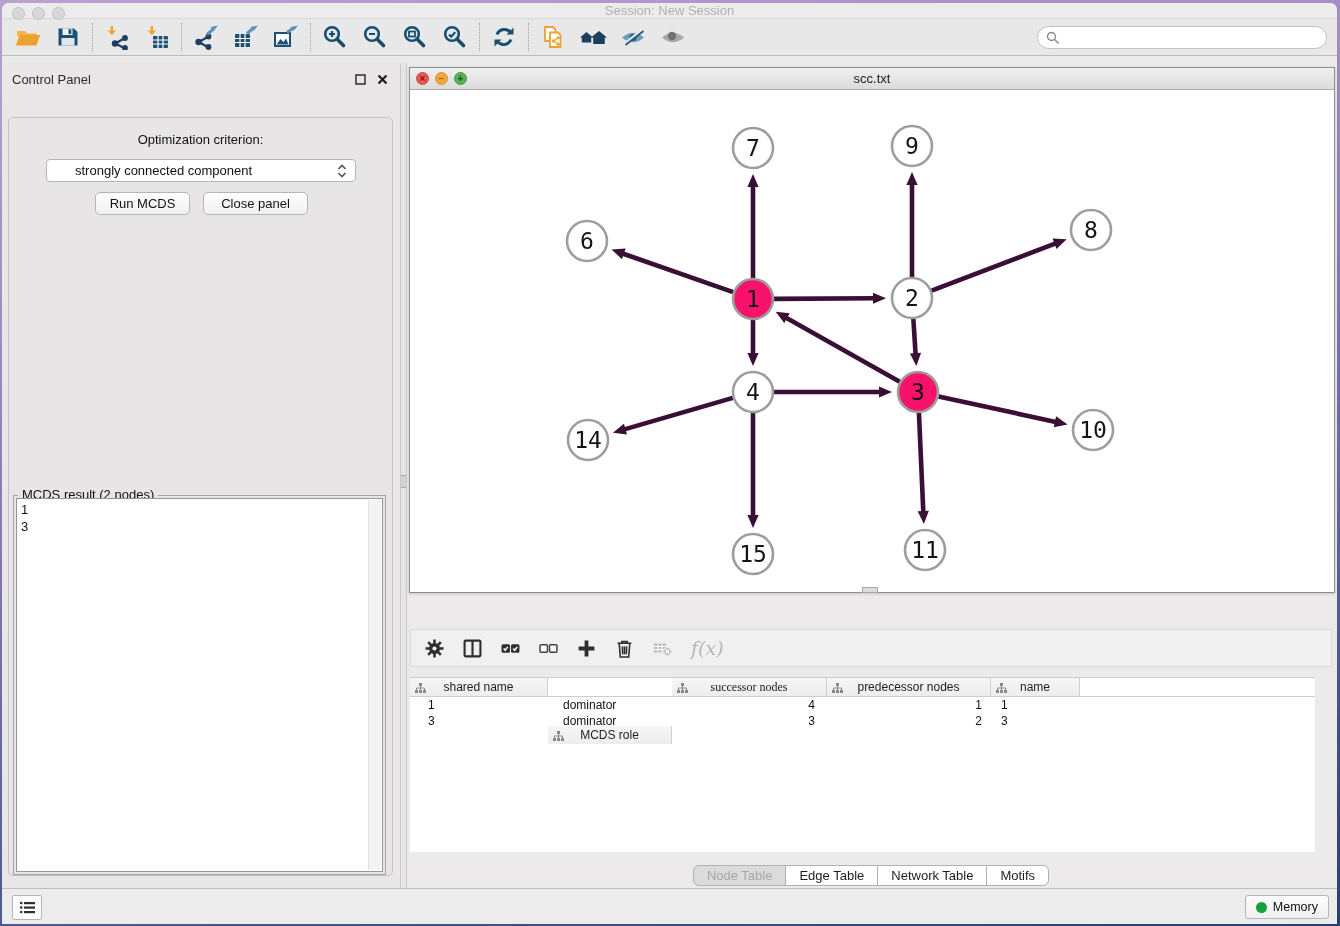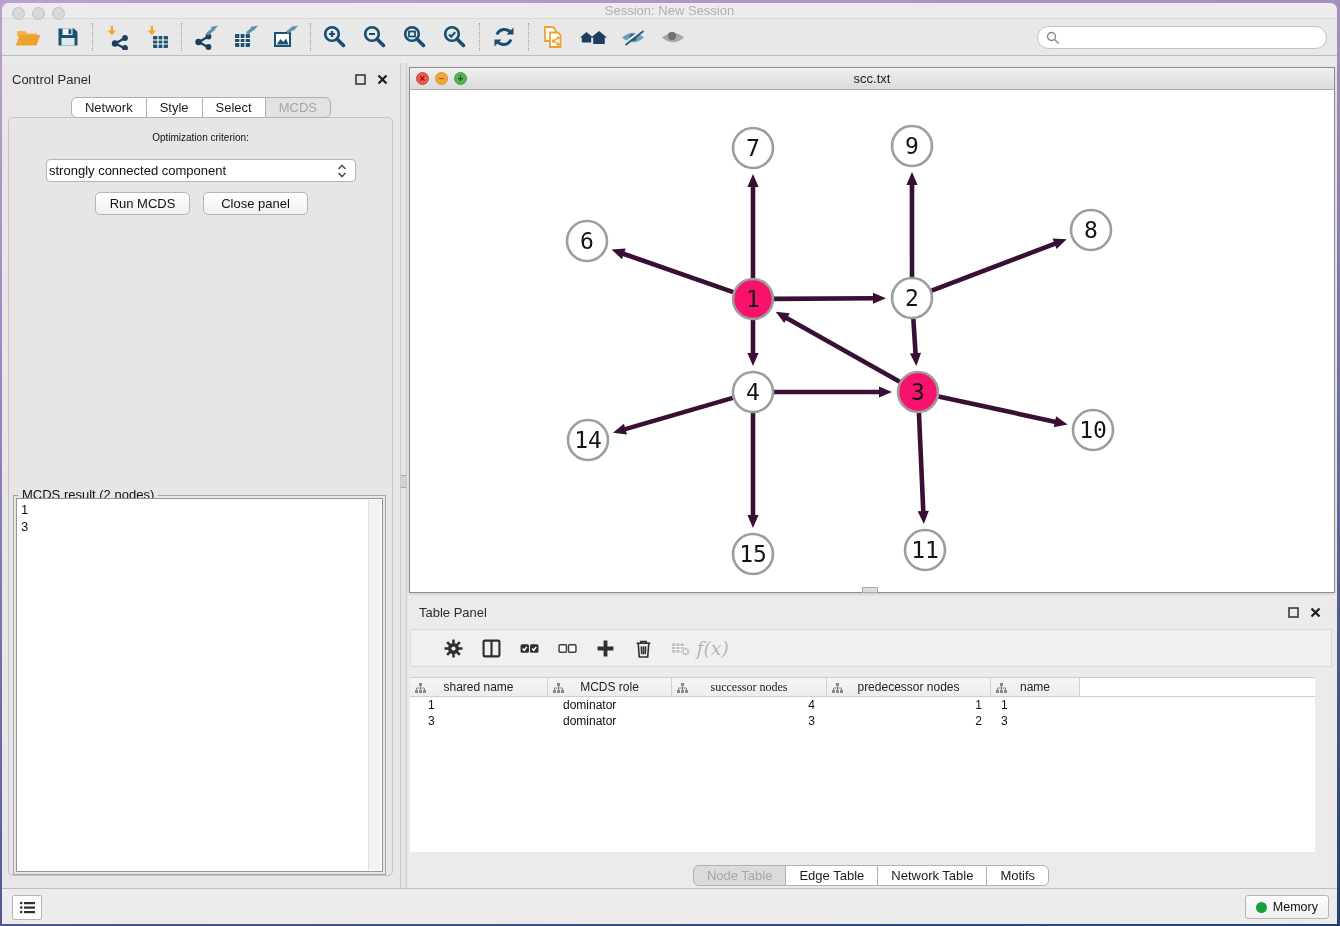--- a/index.html
+++ b/index.html
@@ -39,24 +39,24 @@
   .panel-head .spacer{flex:1}
   .mini-btn{width:16px;height:16px;display:flex;align-items:center;justify-content:center;margin-left:6px}
   .cp-tabs{display:flex;justify-content:center;margin-top:8px;position:relative;z-index:2}
   .tab{height:21px;padding:0 13px;display:flex;align-items:center;font-size:13px;background:#fff;
        border:1px solid #b2b0b0;margin-left:-1px;color:#1c1c1c}
   .tab:first-child{border-top-left-radius:6px;border-bottom-left-radius:6px;margin-left:0}
   .tab:last-child{border-top-right-radius:6px;border-bottom-right-radius:6px}
   .tab.active{background:#e3e1e1;color:#a8a6a6}
   #cp-box{position:absolute;left:6px;right:7px;top:54px;bottom:12px;border:1px solid #c4c2c2;
           border-radius:5px;background:#e7e5e5}
-  #opt-label{position:absolute;top:14px;left:0;right:0;text-align:center;font-size:10px;color:#111}
+  #opt-label{position:absolute;top:14px;left:0;right:0;text-align:center;font-size:13px;color:#111}
   #criterion{position:absolute;left:37px;top:41px;width:310px;height:23px;background:#fff;
              border:1px solid #b6b4b4;border-radius:4px;display:flex;align-items:center;
-             padding-left:2px;font-size:13px;color:#111}
+             padding-left:28px;font-size:13px;color:#111}
   #criterion .stepper{position:absolute;right:6px;top:3px}
   .push-btn{position:absolute;height:23px;background:linear-gradient(#ffffff,#f1f0f0);
             border:1px solid #b6b4b4;border-radius:5px;font-size:13px;color:#111;
             display:flex;align-items:center;justify-content:center}
   #run-btn{left:86px;top:74px;width:95px}
   #close-btn{left:194px;top:74px;width:105px}
   #result-fieldset{position:absolute;left:4px;top:377px;width:373px;height:380px;
                    border:1px solid #a5a3a3;background:#e7e5e5}
   #result-legend{position:absolute;top:-9px;left:4px;background:#e7e5e5;padding:0 4px;
                  font-size:13px;color:#111}
@@ -79,21 +79,21 @@
   .flight.green{background:#57b256;border:1px solid #419e41;color:#17551b}
   #net-title{font-size:13px;color:#1c1c1c}
   #net-canvas{position:absolute;left:0;top:22px;right:0;bottom:0;background:#fff;overflow:hidden}
   #net-grip{position:absolute;bottom:-1px;left:452px;width:16px;height:6px;background:#dedcdc;
             border:1px solid #a9a7a7}
 
   
   #table-panel{position:absolute;left:2px;right:4px;top:533px;bottom:0;background:#eceaea}
   #tp-toolbar{position:absolute;left:1px;right:1px;top:33px;height:38px;background:#f1f0f0;
               border:1px solid #dbd9d9;display:flex;align-items:center;padding-left:14px;gap:0}
-  .tp-btn{width:38px;height:30px;display:flex;align-items:center;justify-content:flex-end}
+  .tp-btn{width:38px;height:30px;display:flex;align-items:center;justify-content:flex-start}
   .fx{font-family:"DejaVu Serif",serif;font-style:italic;font-size:19px;color:#b7b5b5}
   #table{position:absolute;left:1px;right:18px;top:81px;height:175px;background:#fff;overflow:hidden}
   #thead{display:flex;height:20px;border-top:1px solid #cfcdcd;border-bottom:1px solid #cfcdcd}
   .th{position:relative;background:linear-gradient(#f7f6f6,#ededec);border-right:1px solid #d2d0d0;
       display:flex;align-items:center;justify-content:center;font-size:12px;color:#222;height:100%}
   .th svg{position:absolute;left:5px;top:5px}
   .tr{display:flex;height:16px}
   .td{font-size:12px;color:#111;line-height:16px;white-space:nowrap;overflow:hidden}
   #tp-tabs{position:absolute;left:0;right:0;top:269px;display:flex;justify-content:center}
   .tab.active-dim{background:#dcdbdb;color:#a7a5a5}
@@ -290,26 +290,20 @@
           <svg width="11" height="11" viewBox="0 0 11 11">
               <rect x="1" y="1" width="9" height="9" fill="none" stroke="#3a3838" stroke-width="1.6"></rect>
             </svg>
         </span>
         <span class="mini-btn">
           <svg width="11" height="11" viewBox="0 0 11 11">
               <path d="M1.5 1.5 9.5 9.5M9.5 1.5 1.5 9.5" stroke="#1c1c1c" stroke-width="2.2"></path>
             </svg>
         </span>
       </div>
-      <div class="cp-tabs" id="cp-tabs">
-          <div class="tab">Network</div>
-          <div class="tab">Style</div>
-          <div class="tab">Select</div>
-          <div class="tab active">MCDS</div>
-        </div>
       <div id="cp-box">
         <div id="opt-label">Optimization criterion:</div>
         <div id="criterion">
           <span>strongly connected component</span>
           <span class="stepper">
             <svg width="14" height="16" viewBox="0 0 14 16">
                 <path d="M3.5 6 7 2.5 10.5 6" fill="none" stroke="#5a5858" stroke-width="1.7"></path>
                 <path d="M3.5 10 7 13.5 10.5 10" fill="none" stroke="#5a5858" stroke-width="1.7"></path>
               </svg>
           </span>
@@ -395,34 +389,20 @@
               <circle cx="343" cy="464" r="20" fill="#ffffff" stroke="#9d9d9d" stroke-width="2.6"></circle>
               <text x="343" y="472" text-anchor="middle" fill="#141414" font-size="23" font-family="DejaVu Sans Mono, monospace">15</text>
               <circle cx="515" cy="460" r="20" fill="#ffffff" stroke="#9d9d9d" stroke-width="2.6"></circle>
               <text x="515" y="468" text-anchor="middle" fill="#141414" font-size="23" font-family="DejaVu Sans Mono, monospace">11</text>
             </svg>
         </div>
         <div id="net-grip"></div>
       </div>
 
       <div id="table-panel">
-        <div class="panel-head">
-          <span>Table Panel</span>
-          <span class="spacer"></span>
-          <span class="mini-btn">
-            <svg width="11" height="11" viewBox="0 0 11 11">
-                <rect x="1" y="1" width="9" height="9" fill="none" stroke="#3a3838" stroke-width="1.6"></rect>
-              </svg>
-          </span>
-          <span class="mini-btn">
-            <svg width="11" height="11" viewBox="0 0 11 11">
-                <path d="M1.5 1.5 9.5 9.5M9.5 1.5 1.5 9.5" stroke="#1c1c1c" stroke-width="2.2"></path>
-              </svg>
-          </span>
-        </div>
 
         <div id="tp-toolbar">
           <div class="tp-btn">
             <svg width="19" height="19" viewBox="0 0 18 18">
               <g fill="#2f2d2d">
                 <rect x="7.8" y="0.5" width="2.4" height="4"></rect>
                   <rect x="7.8" y="13.5" width="2.4" height="4"></rect>
                 <rect x="0.5" y="7.8" width="4" height="2.4"></rect>
                   <rect x="13.5" y="7.8" width="4" height="2.4"></rect>
                 <rect x="7.8" y="0.5" width="2.4" height="4" transform="rotate(45 9 9)"></rect>
@@ -496,21 +476,21 @@
                   <g fill="#8a8888">
                     <rect x="4" y="0" width="3" height="3"></rect>
                     <rect x="0" y="7" width="3" height="3"></rect>
                     <rect x="4" y="7" width="3" height="3"></rect>
                     <rect x="8" y="7" width="3" height="3"></rect>
                   </g>
                   <path d="M5.5 3v2M1.5 7V5h8v2M5.5 5v2" fill="none" stroke="#8a8888" stroke-width="1"></path>
                 </svg>
                 <span>shared name</span>
               </div>
-              <div class="th" style="width: 124px;">
+              <div class="th" style="width: 124px; margin-top: 48px;">
                 <svg width="11" height="11" viewBox="0 0 11 11">
                   <g fill="#8a8888">
                     <rect x="4" y="0" width="3" height="3"></rect>
                     <rect x="0" y="7" width="3" height="3"></rect>
                     <rect x="4" y="7" width="3" height="3"></rect>
                     <rect x="8" y="7" width="3" height="3"></rect>
                   </g>
                   <path d="M5.5 3v2M1.5 7V5h8v2M5.5 5v2" fill="none" stroke="#8a8888" stroke-width="1"></path>
                 </svg>
                 <span>MCDS role</span>

